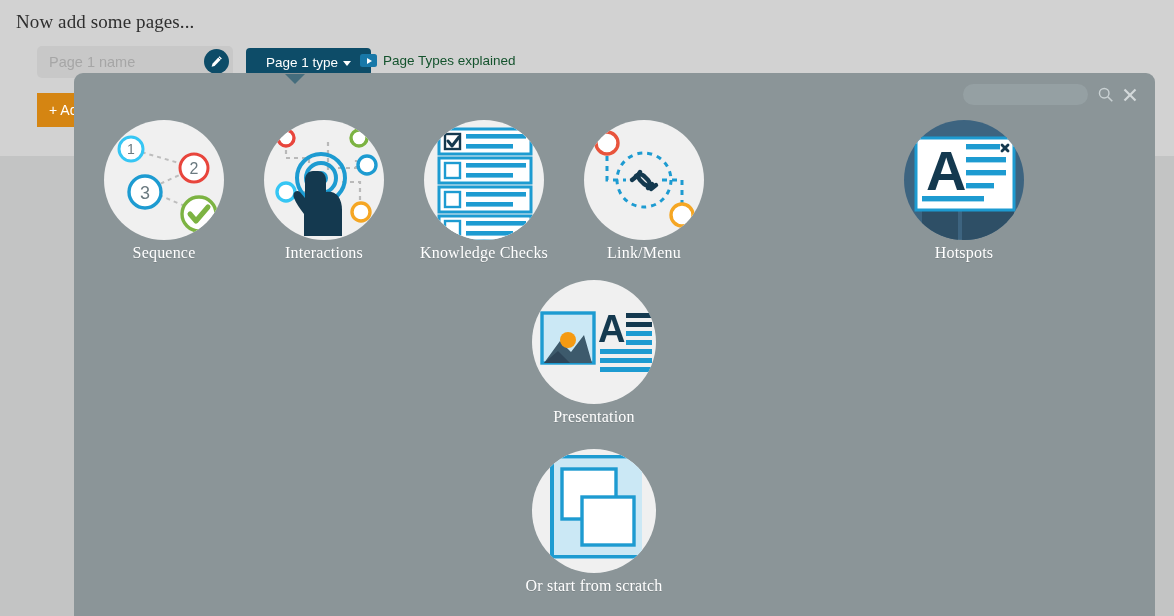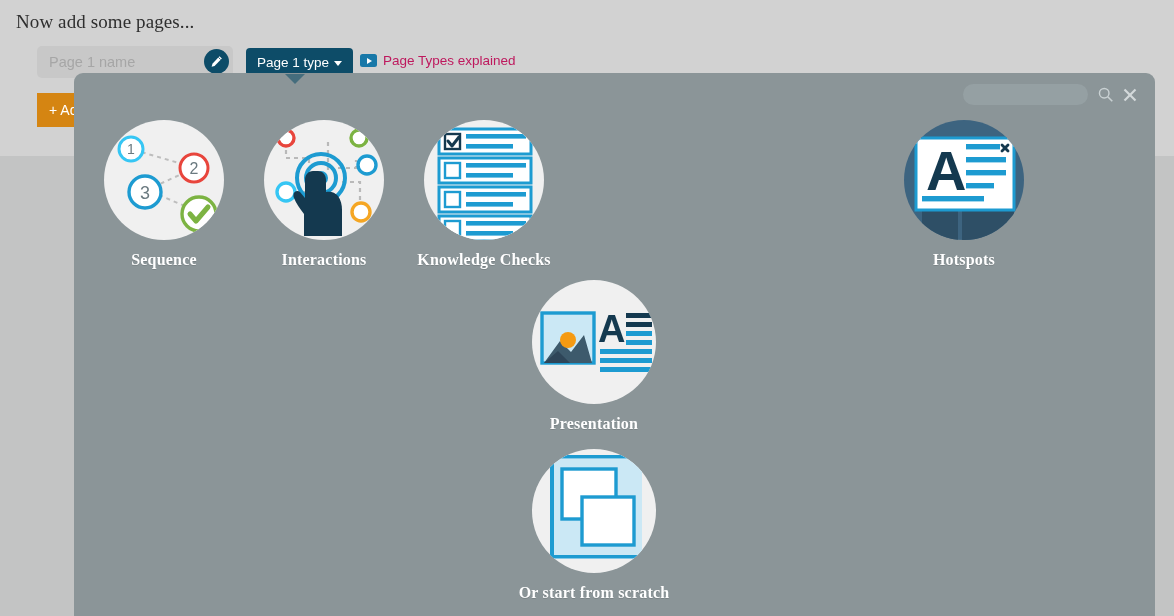--- a/index.html
+++ b/index.html
@@ -75,21 +75,21 @@
     justify-content: center;
     cursor: pointer;
   }
 
   
   #type-btn {
     position: absolute;
     left: 246px;
     top: 48px;
     height: 28px;
-    padding: 0 11px;
+    padding: 0 20px;
     border-radius: 4px;
     background: #0d4c68;
     color: #ffffff;
     font-size: 13.5px;
     display: flex;
     align-items: center;
     gap: 5px;
     cursor: pointer;
     border: none;
     font-family: "Liberation Sans", sans-serif;
@@ -114,21 +114,21 @@
   }
 
   
   #explained {
     position: absolute;
     left: 360px;
     top: 53px;
     display: flex;
     align-items: center;
     gap: 6px;
-    color: #be185d;
+    color: #14532d;
     font-size: 13.5px;
     cursor: pointer;
   }
   #explained .vid {
     width: 17px; height: 13px;
     background: #1878a8;
     border-radius: 2.5px;
     display: flex;
     align-items: center;
     justify-content: center;
@@ -212,24 +212,24 @@
   .disc {
     width: 120px;
     height: 120px;
     margin: 0 auto;
     border-radius: 50%;
     background: #f0f0f0;
     position: relative;
     overflow: hidden;
   }
   .tile-label {
-    margin-top: 11px;
+    margin-top: 4px;
     color: #ffffff;
     font-family: "Liberation Serif", serif;
-    font-weight: bold;
+    font-weight: normal;
     font-size: 16px;
     letter-spacing: .2px;
     text-shadow: 0 1px 0 rgba(0,0,0,.12);
   }
   .row1 { top: 47px; }
   .big { width: 200px; }
   .big .disc { width: 124px; height: 124px; }
 </style>
 </head>
 <body>
@@ -350,20 +350,40 @@
           <rect x="15" y="96" width="92" height="25" fill="#ffffff" stroke="#1d9bd1" stroke-width="3"></rect>
           <rect x="21" y="101" width="15" height="15" fill="#ffffff" stroke="#1d9bd1" stroke-width="2.4"></rect>
           <rect x="42" y="101" width="60" height="4.6" fill="#1d9bd1"></rect>
           <rect x="42" y="111" width="47" height="4.6" fill="#1d9bd1"></rect>
         </g>
       </svg>
     </div>
     <div class="tile-label">Knowledge Checks</div>
   </div>
 
+  <div class="tile row1" style="left:490px;">
+    <div class="disc">
+      <svg width="120" height="120" viewBox="0 0 120 120" aria-hidden="true">
+        <g stroke="#1d9bd1" stroke-width="3" stroke-dasharray="5 5" fill="none">
+          <polyline points="23,26 23,60 42,60"></polyline>
+          <polyline points="78,60 98,60 98,92"></polyline>
+        </g>
+        <circle cx="60" cy="60" r="27" fill="none" stroke="#1d9bd1" stroke-width="3" stroke-dasharray="5 5"></circle>
+        <circle cx="23" cy="23" r="11" fill="#ffffff" stroke="#e8543c" stroke-width="3.4"></circle>
+        <circle cx="98" cy="95" r="11" fill="#ffffff" stroke="#f5a623" stroke-width="3.4"></circle>
+        <g fill="none" stroke="#14394f" stroke-width="4.4" stroke-linecap="round">
+          <path d="M52 56 a6 6 0 0 1 8 0 l4 4 a6 6 0 0 1 0 8"></path>
+          <path d="M68 64 a6 6 0 0 1 -8 0 l-4 -4 a6 6 0 0 1 0 -8"></path>
+          <line x1="48" y1="60" x2="53" y2="56"></line>
+          <line x1="72" y1="65" x2="67" y2="69"></line>
+        </g>
+      </svg>
+    </div>
+    <div class="tile-label">Link/Menu</div>
+  </div>
 
 
   <div class="tile row1" style="left:810px;">
     <div class="disc" style="background:#3d6480;">
       <svg width="120" height="120" viewBox="0 0 120 120" aria-hidden="true">
         <rect x="18" y="74" width="36" height="46" fill="#2e4f66"></rect>
         <rect x="58" y="74" width="52" height="46" fill="#2e4f66"></rect>
         <rect x="12" y="18" width="98" height="72" fill="#ffffff" stroke="#1d9bd1" stroke-width="3"></rect>
         <text x="22" y="70" font-family="Liberation Sans, sans-serif" font-weight="bold" font-size="56" fill="#14394f">A</text>
         <rect x="62" y="24" width="34" height="5.4" fill="#1d9bd1"></rect>

